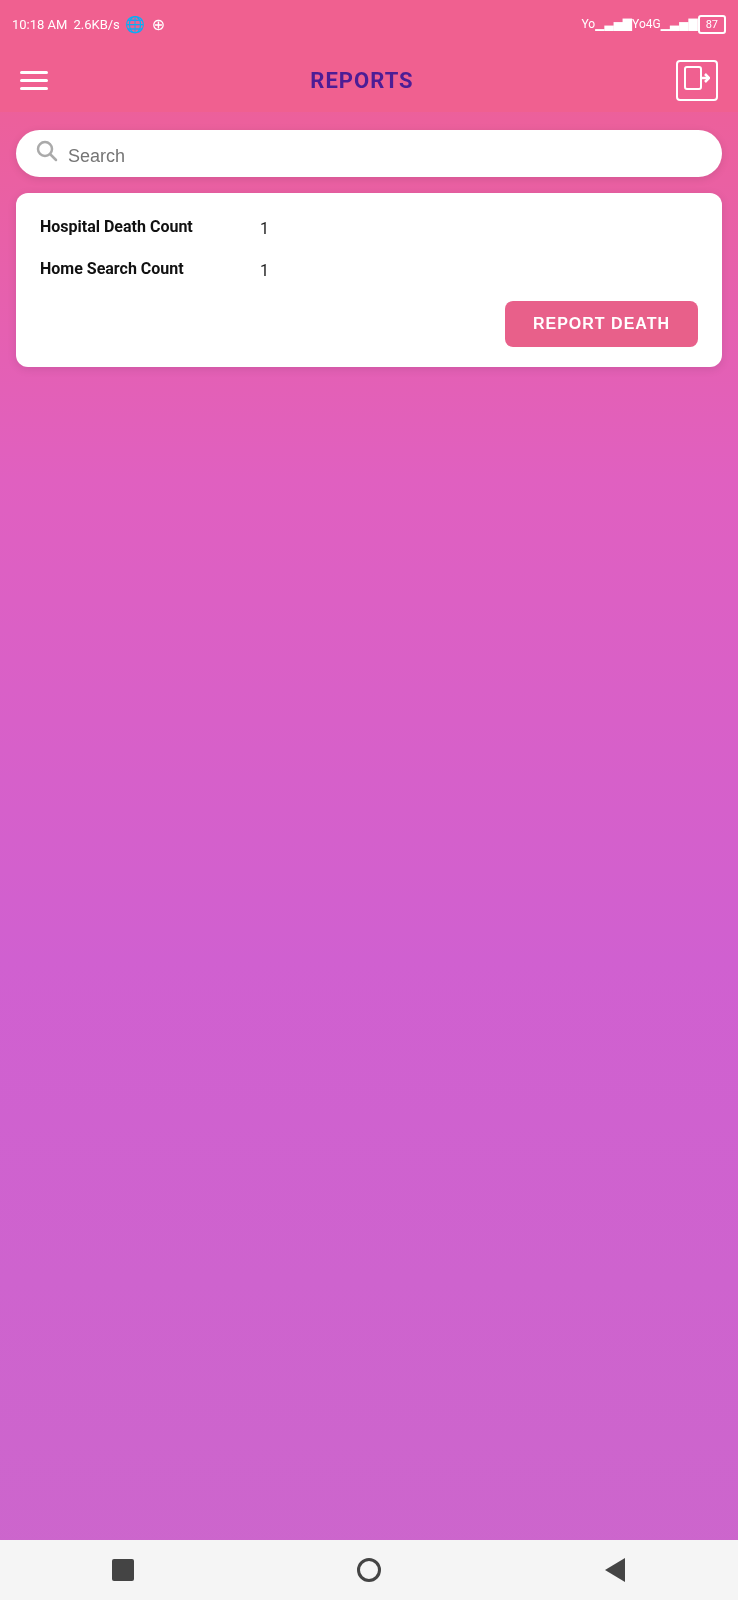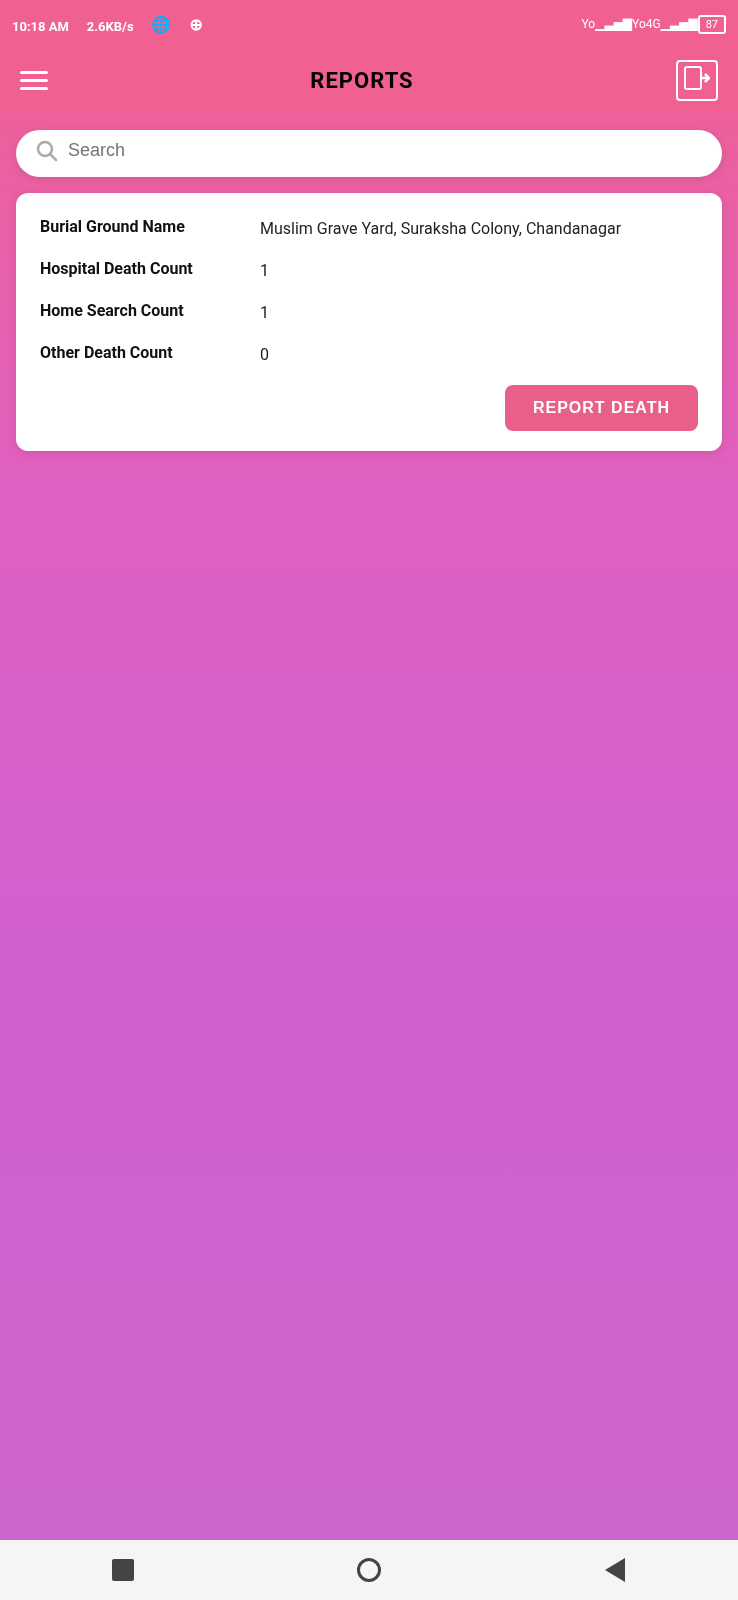--- a/index.html
+++ b/index.html
@@ -21,24 +21,24 @@
       height: 48px;
       display: flex;
       align-items: center;
       justify-content: space-between;
       padding: 0 12px;
       flex-shrink: 0;
     }
     .status-left {
       color: white;
       font-size: 13px;
-      font-weight: 700;
-      display: flex;
-      align-items: flex-end;
-      gap: 18px;
+      font-weight: 400;
+      display: flex;
+      align-items: center;
+      gap: 6px;
     }
     .status-right {
       display: flex;
       align-items: center;
       gap: 0;
     }
     .status-icon {
       color: white;
       font-size: 12px;
     }
@@ -55,21 +55,21 @@
     .navbar {
       background: #f06090;
       height: 64px;
       display: flex;
       align-items: center;
       justify-content: space-between;
       padding: 0 20px;
       flex-shrink: 0;
     }
     .nav-title {
-      color: #000000;
+      color: #4c1d95;
       font-size: 22px;
       font-weight: bold;
       letter-spacing: 1px;
     }
     .hamburger-icon {
       display: flex;
       flex-direction: column;
       gap: 5px;
       cursor: pointer;
     }
@@ -97,21 +97,21 @@
       display: flex;
       flex-direction: column;
       gap: 16px;
     }
 
     
     .search-container {
       background: white;
       border-radius: 30px;
       display: flex;
-      align-items: flex-start;
+      align-items: flex-end;
       padding: 10px 20px;
       gap: 10px;
       box-shadow: 0 2px 8px rgba(0,0,0,0.1);
     }
     .search-icon {
       color: #aaa;
       font-size: 20px;
     }
     .search-input {
       border: none;
@@ -248,39 +248,31 @@
       <svg width="22" height="22" viewBox="0 0 22 22" fill="none">
         <circle cx="9" cy="9" r="7" stroke="#aaa" stroke-width="2.5"></circle>
         <line x1="14.5" y1="14.5" x2="20" y2="20" stroke="#aaa" stroke-width="2.5" stroke-linecap="round"></line>
       </svg>
     </span>
     <input class="search-input" type="text" placeholder="Search" style="">
   </div>
 
   <div class="report-card">
 
-    <div class="report-row">
-      <span class="report-label">Burial Ground Name</span>
-      <span class="report-value">Muslim Grave Yard, Suraksha Colony, Chandanagar</span>
-    </div>
 
     <div class="report-row">
       <span class="report-label">Hospital Death Count</span>
       <span class="report-value">1</span>
     </div>
 
     <div class="report-row">
       <span class="report-label">Home Search Count</span>
       <span class="report-value">1</span>
     </div>
 
-    <div class="report-row">
-      <span class="report-label">Other Death Count</span>
-      <span class="report-value">0</span>
-    </div>
 
     <div class="report-button-row">
       <button class="report-death-btn">REPORT DEATH</button>
     </div>
 
   </div>
 
 </div>
 
 <div class="bottom-bar">

